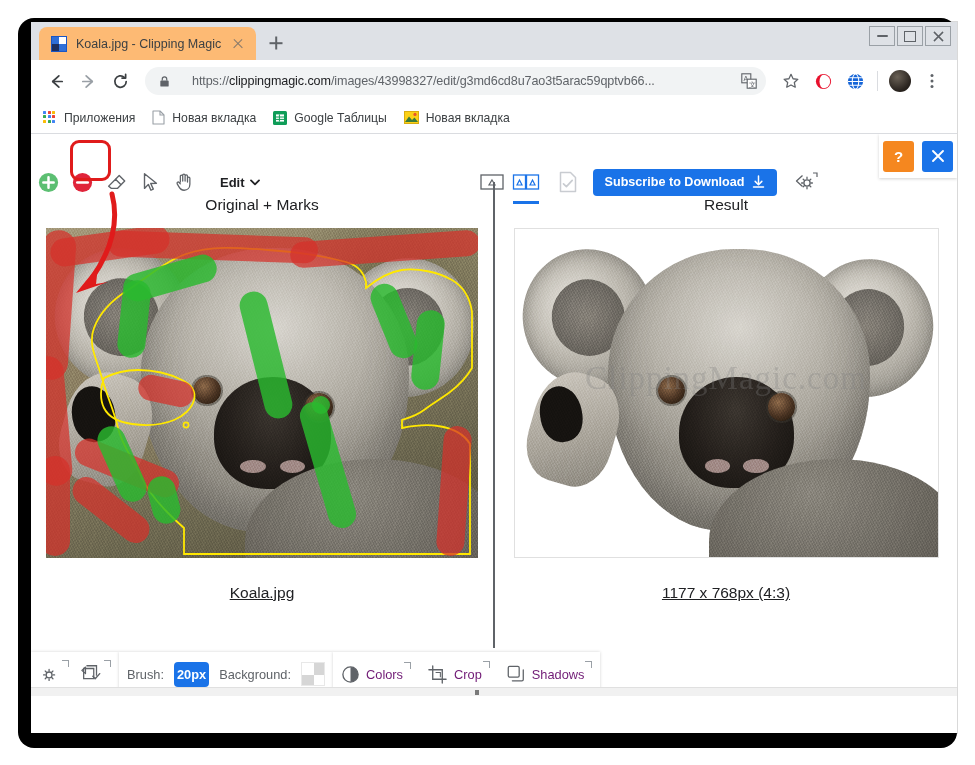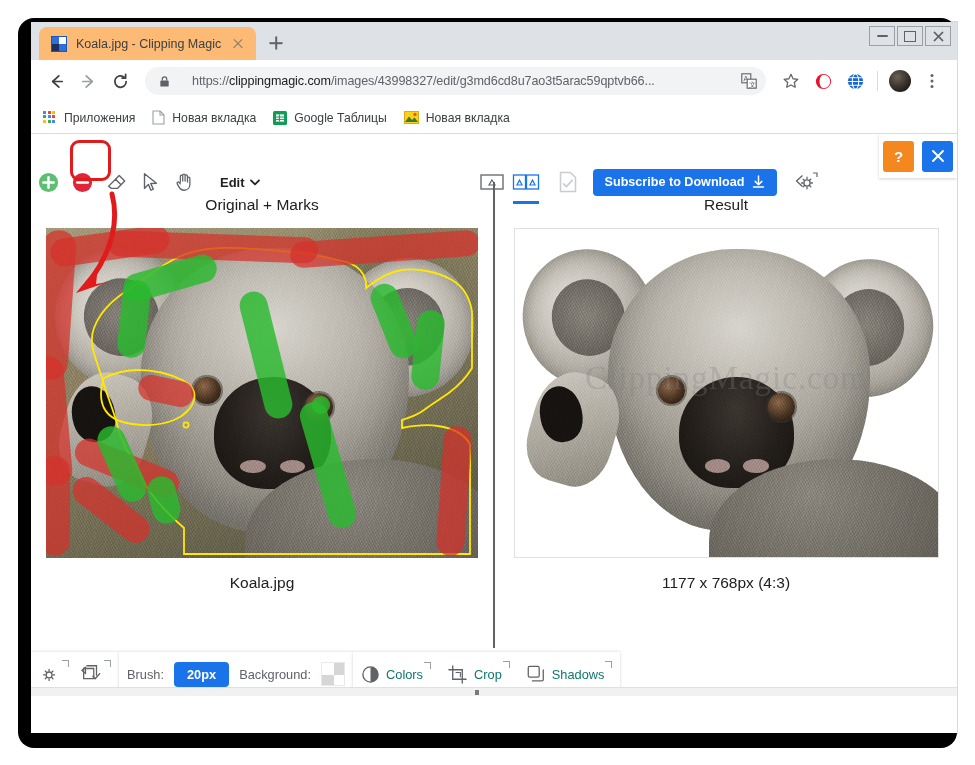--- a/index.html
+++ b/index.html
@@ -300,21 +300,22 @@
   }
   .panel-head {
     font-size: 15.5px;
     color: #202124;
     margin-top: 18px;
     margin-bottom: 14px;
   }
   .panel-foot {
     font-size: 15.5px;
     color: #202124;
-    margin-top: 16px;
+    margin-top: 26px;
+    text-decoration: underline;
   }
   .splitter {
     width: 2px;
     background: #5f6368;
     margin: 4px 0 4px 0;
   }
   .canvas {
     position: relative;
     overflow: hidden;
   }
@@ -436,36 +437,36 @@
     display: flex; align-items: center;
     background: #ffffff;
     box-shadow: 0 0 3px rgba(0,0,0,.18);
     padding: 0 8px;
     gap: 10px;
   }
   .blabel { font-size: 12.8px; color: #5f6368; }
   .pill {
     background: #1a73e8; color: #ffffff;
     border-radius: 4px; font-size: 12.8px; font-weight: 700;
-    padding: 5px 13px;
+    padding: 5px 3px;
     white-space: nowrap;
   }
   .swatch {
     width: 24px; height: 24px;
     background-color: #ffffff;
     background-image:
       linear-gradient(45deg, #d6d6d6 25%, transparent 25%, transparent 75%, #d6d6d6 75%),
       linear-gradient(45deg, #d6d6d6 25%, transparent 25%, transparent 75%, #d6d6d6 75%);
     background-size: 24px 24px;
     background-position: 0 0, 12px 12px;
     border: 1px solid #e8e8e8;
   }
   .bitem {
     display: flex; align-items: center; gap: 6px;
-    font-size: 12.8px; color: #0f766e;
+    font-size: 12.8px; color: #701a75;
     position: relative;
     padding-right: 8px;
   }
   .corner {
     position:absolute; right:0; top:-3px;
     width: 7px; height: 7px;
     border-top: 1.4px solid #9aa0a6;
     border-right: 1.4px solid #9aa0a6;
   }
   .scroll-track {

